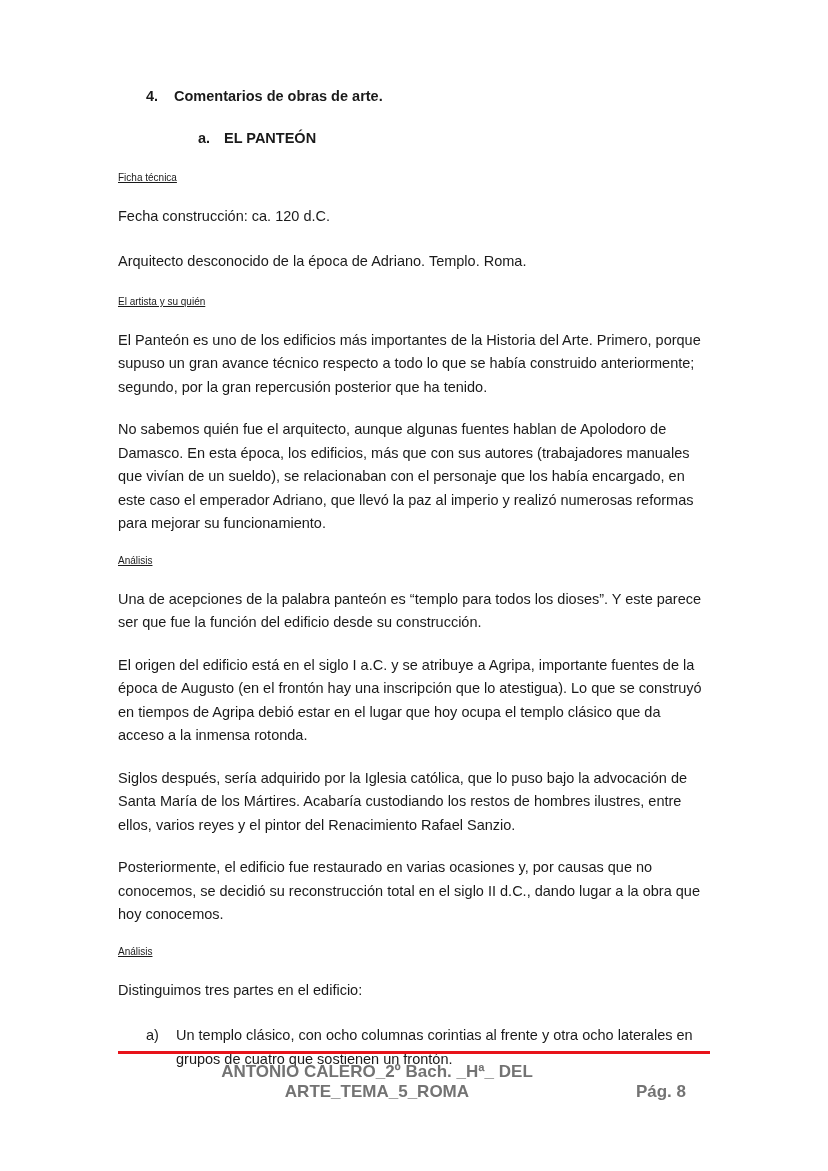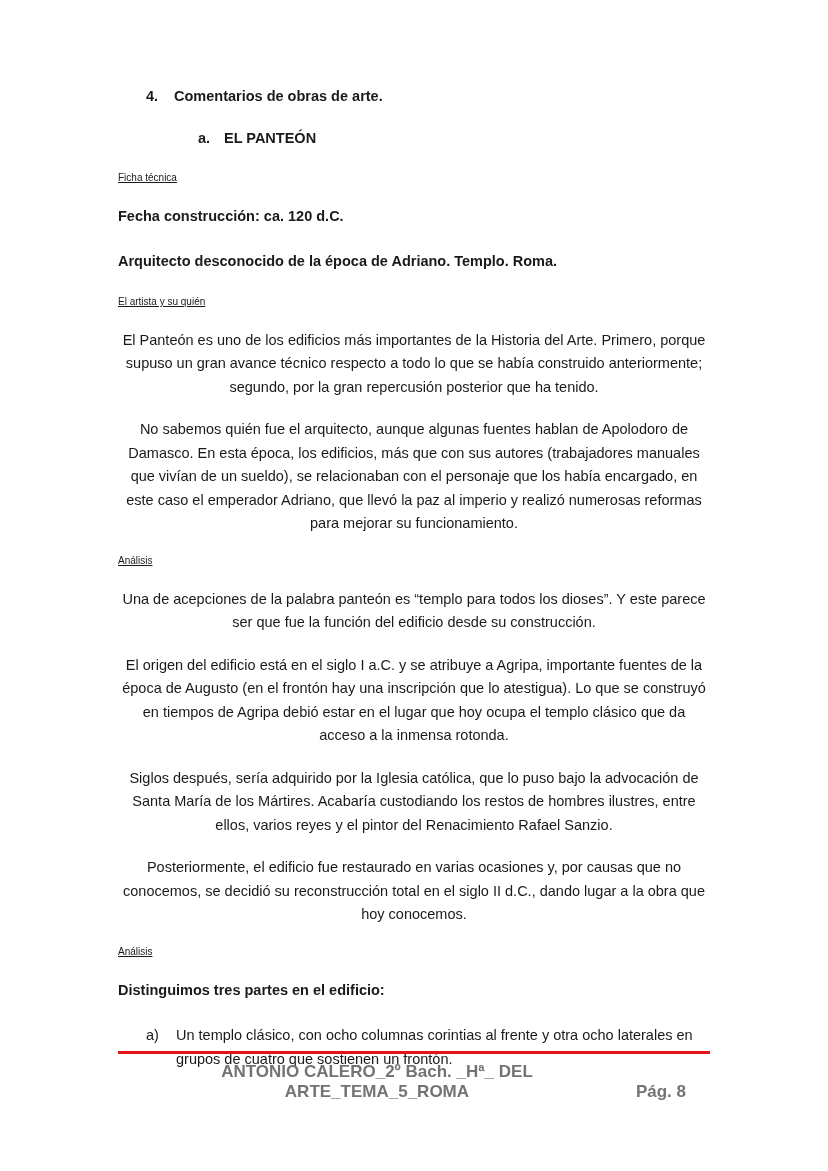--- a/index.html
+++ b/index.html
@@ -52,27 +52,26 @@
   }
   .sub-title {
     font-size: 10px;
     text-decoration: underline;
     margin-bottom: 22px;
   }
   p.para {
     font-size: 14.5px;
     line-height: 1.62;
     margin: 0 0 19px 0;
-    text-align: center;
+    text-align: left;
   }
   p.single {
     font-size: 14.5px;
     line-height: 1.62;
     margin: 0 0 22px 0;
-    font-weight: bold;
   }
   .list-item {
     display: flex;
     margin-left: 28px;
     margin-bottom: 10px;
     font-size: 14.5px;
     line-height: 1.62;
   }
   .list-item .marker {
     width: 30px;

